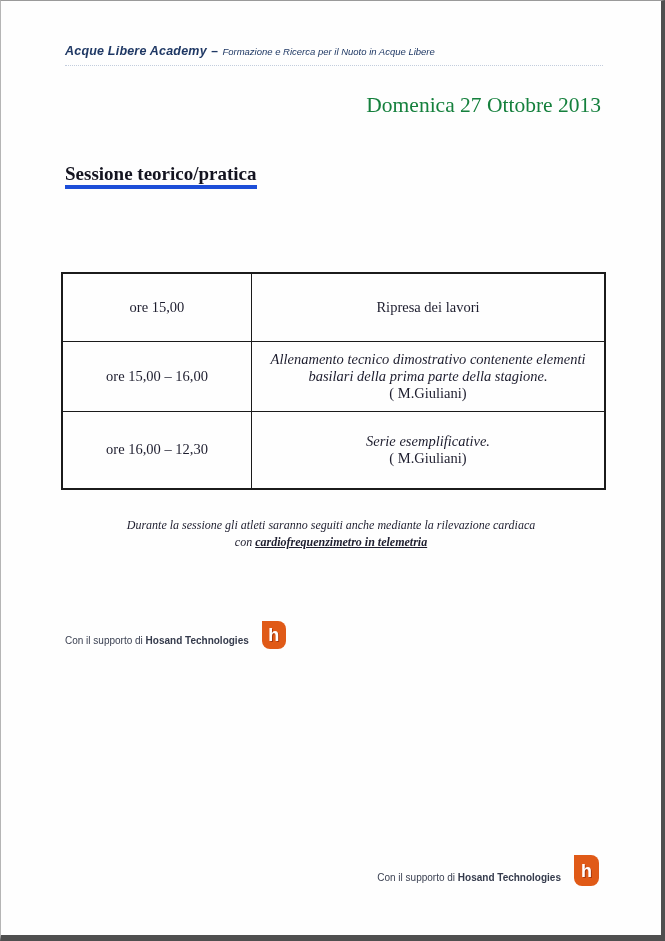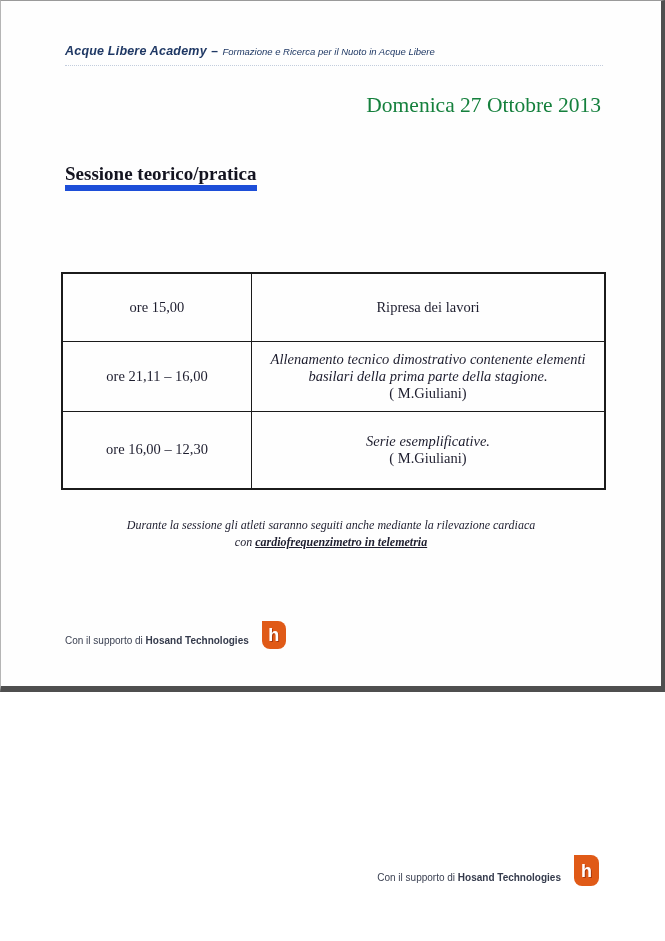--- a/index.html
+++ b/index.html
@@ -1,18 +1,18 @@
 <!DOCTYPE html>
 <html><head>
 <meta charset="utf-8">
 <style>
   html,body{margin:0;padding:0;background:#ffffff;}
   body{width:665px;height:941px;overflow:hidden;font-family:"Liberation Serif",serif;}
   .page{
-    position:relative;width:665px;height:692px;box-sizing:border-box;
+    position:relative;width:665px;height:941px;box-sizing:border-box;
     background:#fefefe;
     border-top:1px solid #9a9a9a;
     border-left:1px solid #b5b5b5;
     border-right:4px solid #4f4f4f;
     border-bottom:6px solid #4f4f4f;
   }
   
   .header{
     position:absolute;left:64px;top:40px;right:58px;
     font-family:"Liberation Sans",sans-serif;
@@ -27,21 +27,21 @@
   
   .date-heading{
     position:absolute;top:92px;right:60px;left:60px;
     text-align:right;font-size:21.5px;color:#15803d;
   }
   
   .section-title{
     position:absolute;left:64px;top:162px;
     font-size:19px;font-weight:bold;color:#141420;
   }
-  .section-title span{border-bottom:6px solid #1d4ed8;padding-bottom:1px;}
+  .section-title span{border-bottom:4px solid #1d4ed8;padding-bottom:1px;}
   
   table.schedule{
     position:absolute;left:60px;top:271px;width:545px;
     border-collapse:collapse;table-layout:fixed;
   }
   table.schedule td{
     border:1px solid #1b1b1b;
     text-align:center;vertical-align:middle;
     font-size:14.5px;color:#1d1d2e;
     padding:4px 10px;
@@ -99,21 +99,21 @@
 
   <table class="schedule">
     <tbody>
       <tr class="r1">
         <td class="col-time">ore 15,00</td>
         <td>
           <div class="presenter">Ripresa dei lavori</div>
         </td>
       </tr>
       <tr class="r2">
-        <td class="col-time">ore 21,11 – 16,00</td>
+        <td class="col-time">ore 15,00 – 16,00</td>
         <td>
           <div class="activity">Allenamento tecnico dimostrativo contenente elementi basilari della prima parte della stagione.</div>
           <div class="presenter">( M.Giuliani)</div>
         </td>
       </tr>
       <tr class="r3">
         <td class="col-time">ore 16,00 – 12,30</td>
         <td>
           <div class="activity">Serie esemplificative.</div>
           <div class="presenter">( M.Giuliani)</div>

